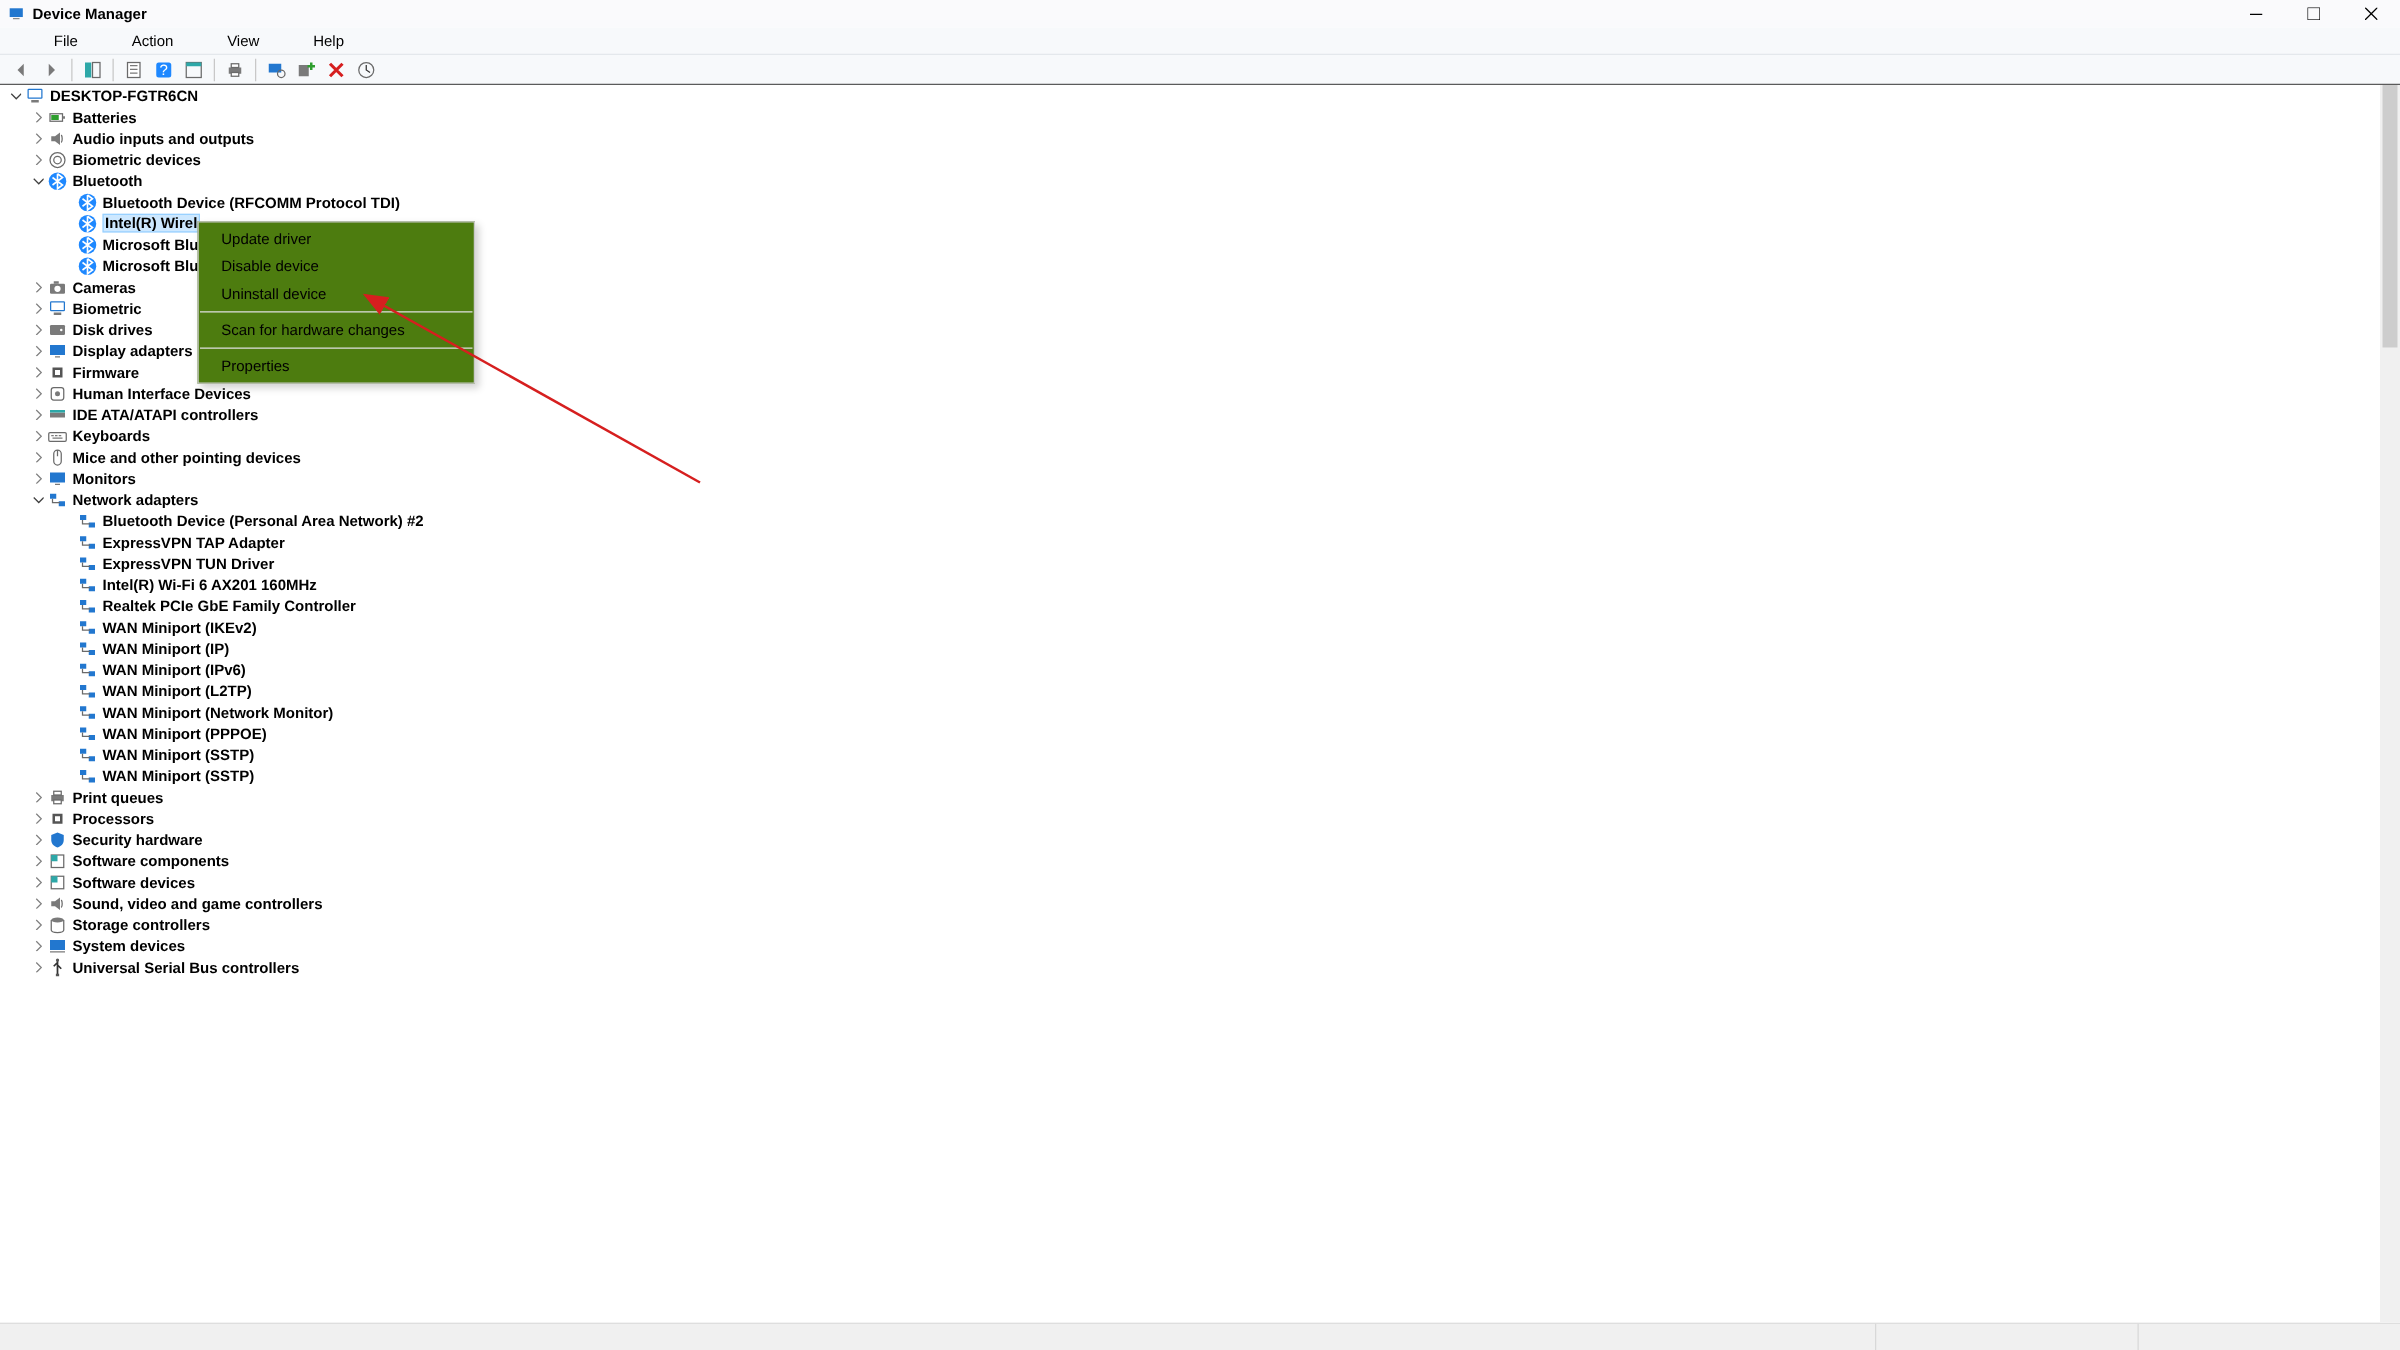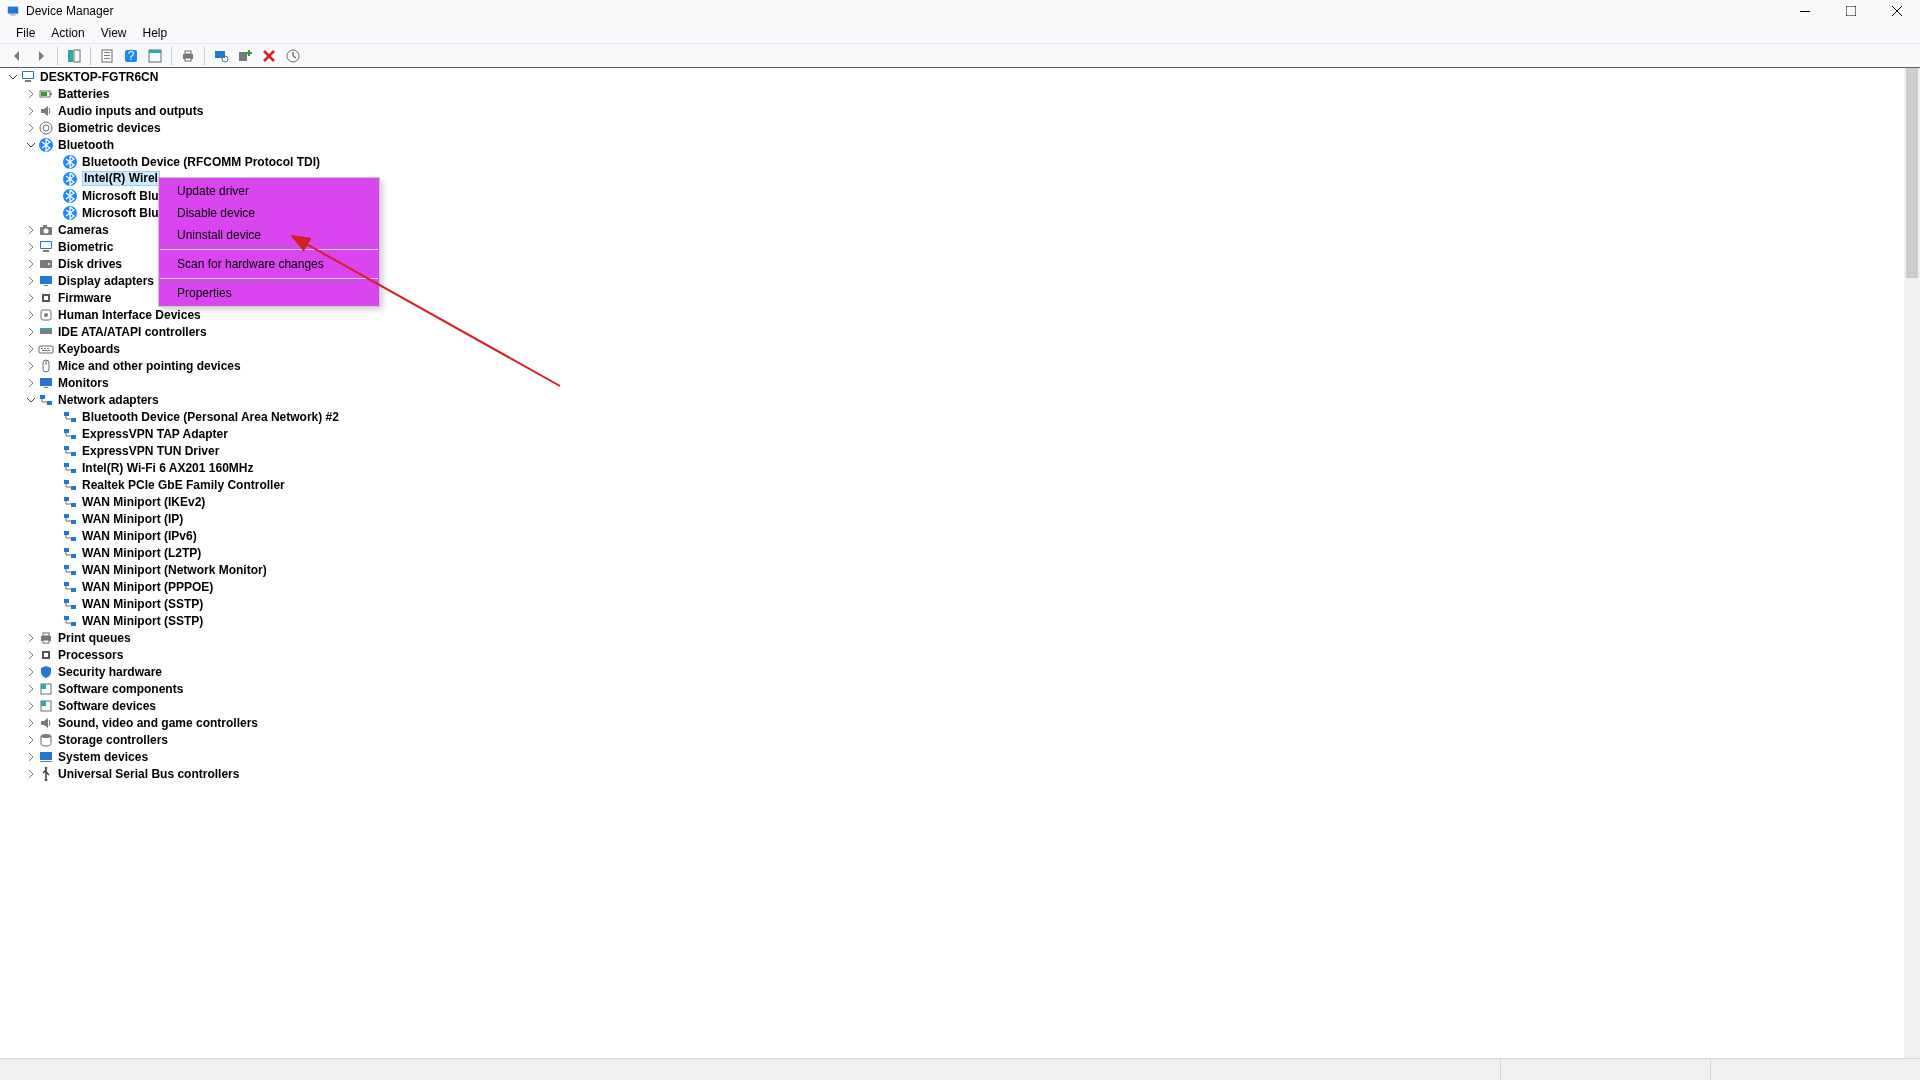--- a/index.html
+++ b/index.html
@@ -1,26 +1,26 @@
 <!DOCTYPE html>
 <html><head>
 <meta charset="utf-8">
 <style>
 * { box-sizing: border-box; margin: 0; padding: 0; font-family: "Segoe UI", Tahoma, sans-serif; font-size: 12px; }
 html, body { width: 1920px; height: 1080px; overflow: hidden; background: #fff; }
 
-.titlebar { height: 22px; display: flex; align-items: center; padding-left: 6px; background: #fafafc; }
+.titlebar { height: 22px; display: flex; align-items: center; padding-left: 6px; background: #fafafc; font-weight: bold; }
 .titlebar .app-icon { width: 14px; height: 14px; margin-right: 6px; display:inline-flex; align-items:center; justify-content:center; }
 .titlebar .title { flex: 1; color: #000; }
 .winbtns { display: flex; height: 22px; }
 .winbtn { width: 46px; display: flex; align-items: center; justify-content: center; }
 .winbtn svg { width: 10px; height: 10px; }
 
 .menubar { height: 22px; display: flex; align-items: center; padding-left: 8px; background: #f7f9fb; border-bottom: 1px solid #e4e8ec; }
-.menubar .item { padding: 2px 8px; color: #000; }
+.menubar .item { padding: 2px 8px; color: #000; margin-left: 27px; }
 
 .toolbar { height: 24px; display: flex; align-items: center; padding-left: 6px; background: #f7f9fb; border-bottom: 1px solid #5b5b5b; gap: 2px; }
 .toolbar .sep { width: 1px; height: 18px; background: #c8c8c8; margin: 0 3px; }
 .tbtn { width: 22px; height: 20px; display: flex; align-items: center; justify-content: center; border: 1px solid transparent; }
 .tbtn svg { width: 16px; height: 16px; }
 
 .treepane { position: relative; height: calc(1080px - 22px - 22px - 24px - 22px); overflow: hidden; background: #fff; }
 .scrollbar { position: absolute; top: 0; right: 0; width: 16px; height: 100%; background: #f0f0f0; }
 .scrollbar .thumb { position: absolute; top: 0; left: 2px; width: 12px; height: 210px; background: #cdcdcd; border-radius: 0; }
 
@@ -36,21 +36,21 @@
 .nicon { width: 16px; height: 16px; display: inline-flex; align-items: center; justify-content: center; margin-right: 4px; }
 .nicon svg { width: 16px; height: 16px; }
 .label { color: #000; }
 .label.sel { background: #cde8ff; color: #000; padding: 0 1px; border:1px solid #99d1ff; height:15px; line-height:13px; }
 
 
 .lvl0 > .row { padding-left: 6px; }
 .lvl1 > .row { padding-left: 24px; }
 .lvl2 > .row { padding-left: 48px; }
 
-.ctxmenu { position: absolute; background: #d946ef; border: 1px solid #c8c8c8; box-shadow: 3px 3px 6px rgba(0,0,0,.18); padding: 2px 0; }
+.ctxmenu { position: absolute; background: #4d7c0f; border: 1px solid #c8c8c8; box-shadow: 3px 3px 6px rgba(0,0,0,.18); padding: 2px 0; }
 .ctxmenu .mitem { padding: 4px 26px 4px 18px; white-space: nowrap; font-size: 12px; color: #000; }
 .ctxmenu .msep { height: 1px; background: #e0e0e0; margin: 3px 1px; }
 
 .arrow-annot { position:absolute; pointer-events:none; }
 
 
 .blue { fill:#1e88ff; }
 .dblue { fill:#2277cf; }
 .teal { fill:#2da8a8; }
 .gray { fill:#7a7a7a; }

